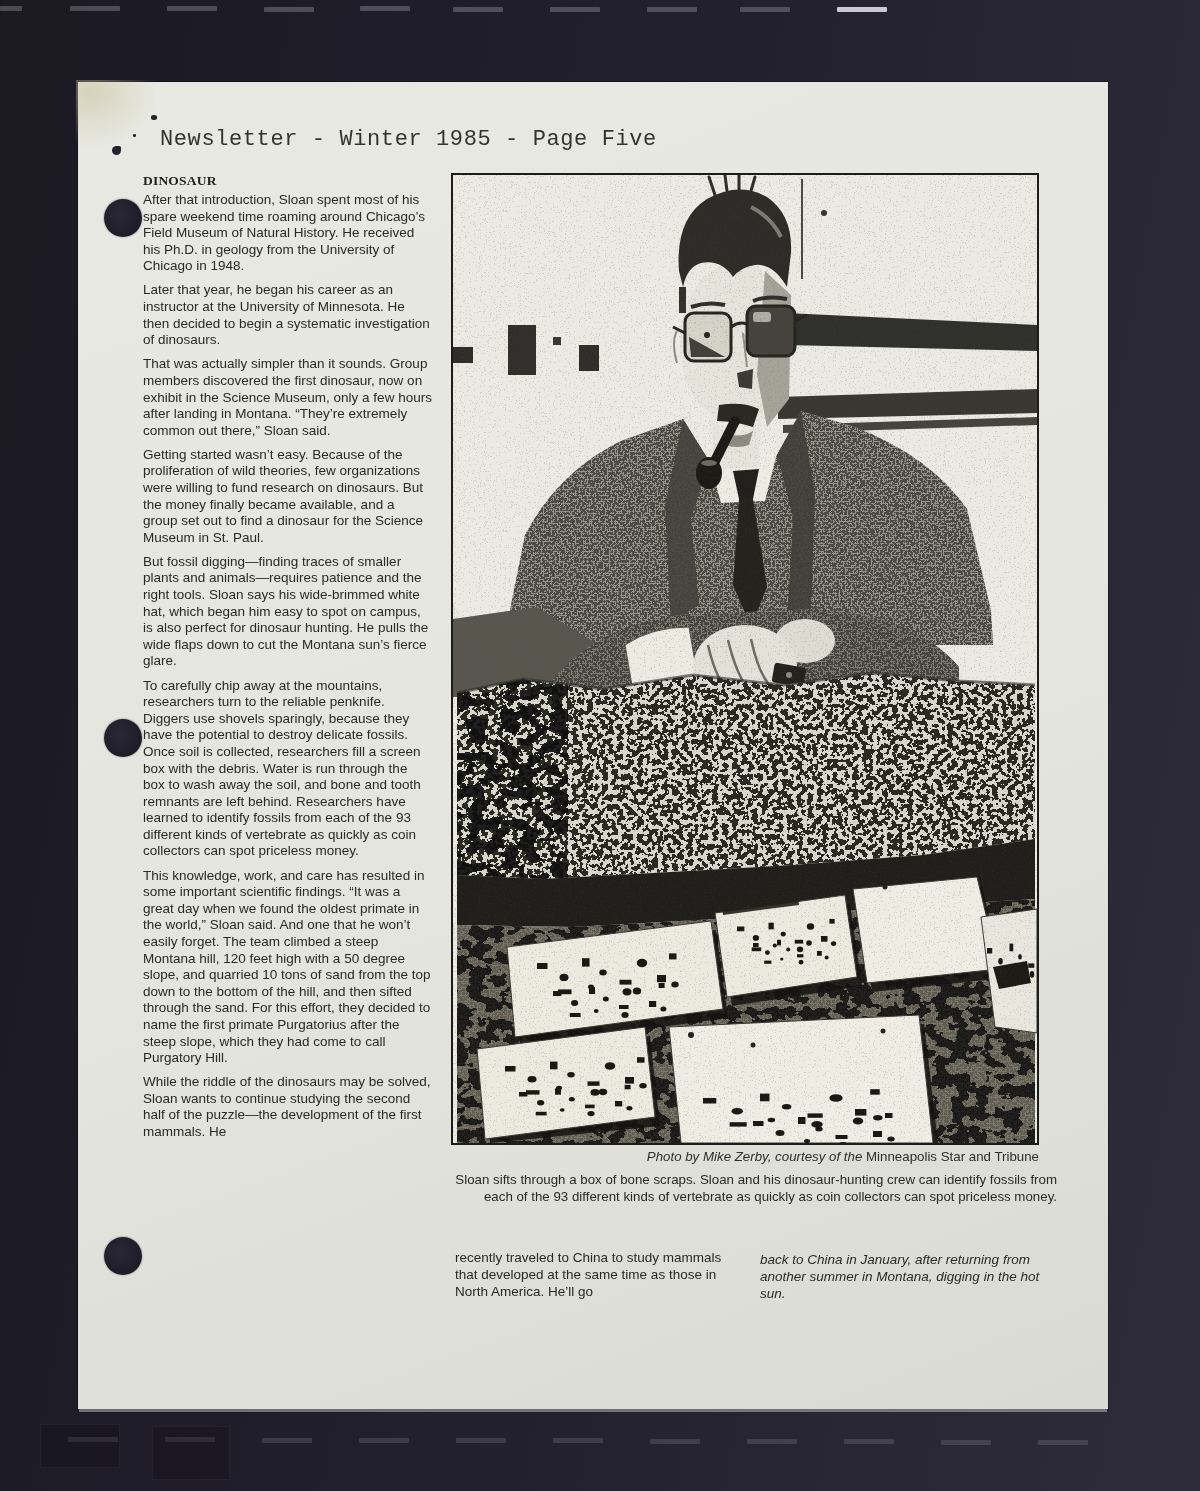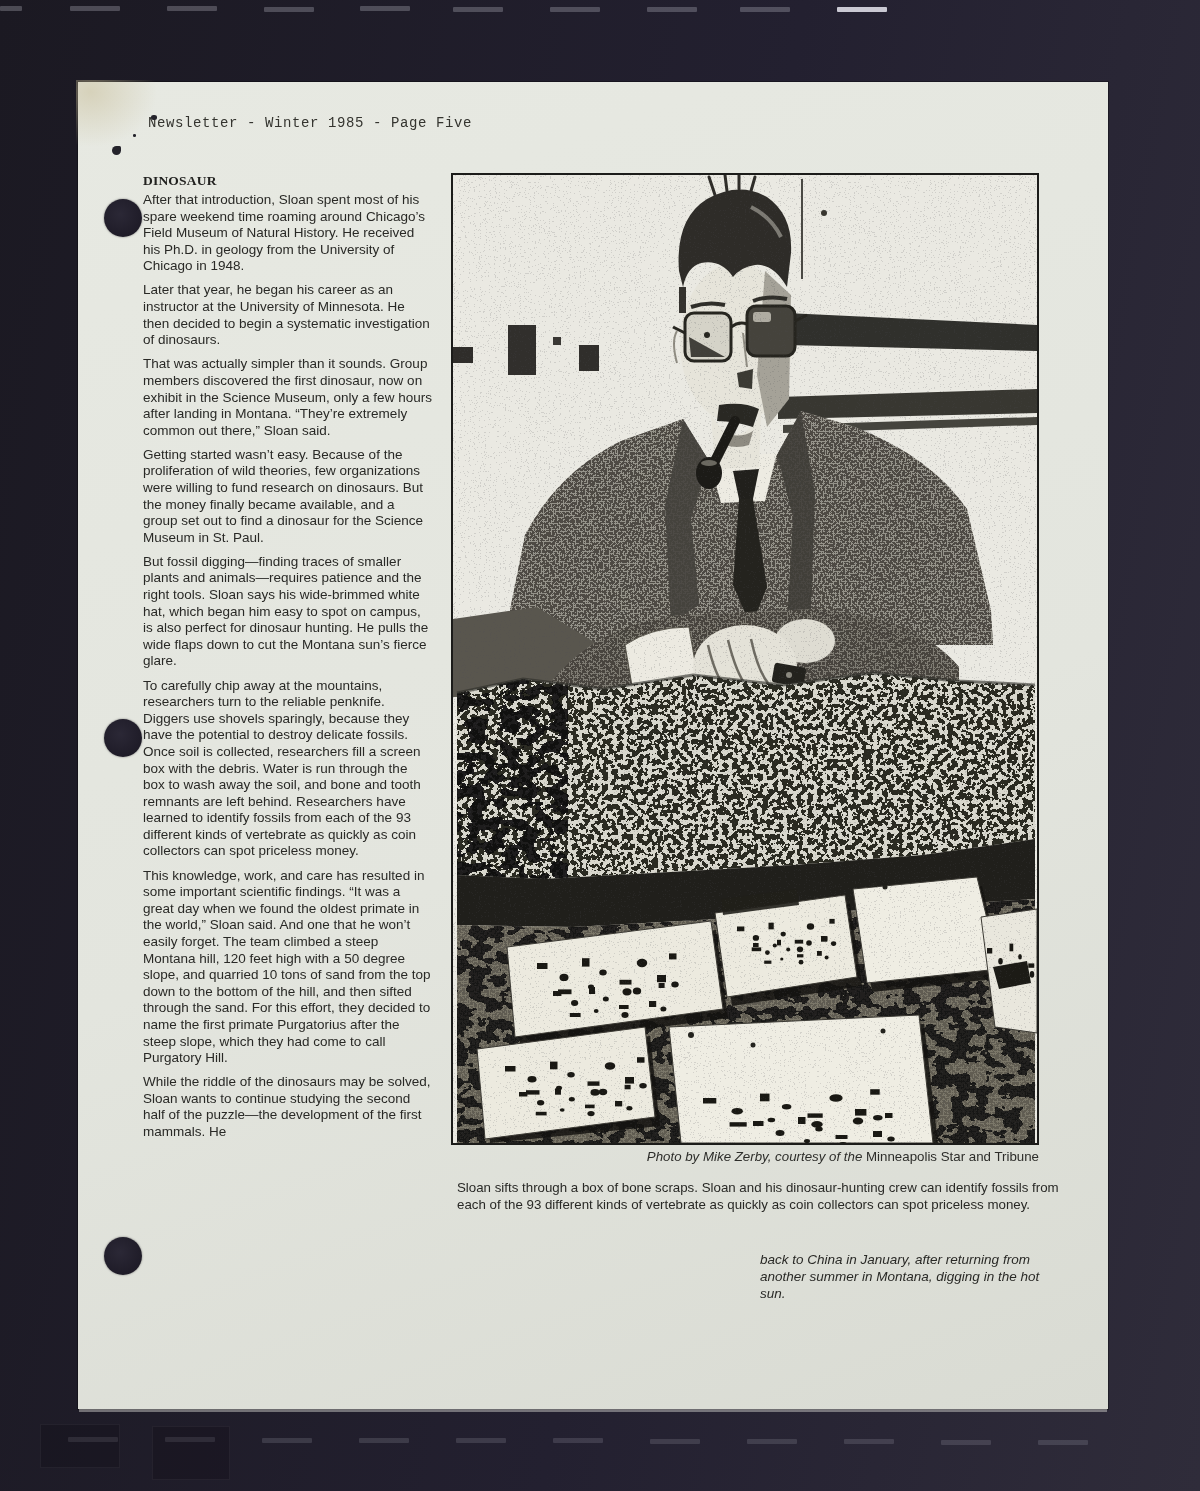--- a/index.html
+++ b/index.html
@@ -18,37 +18,37 @@
     background:linear-gradient(160deg,#e7e9e2 0%,#e3e5de 55%,#d9dbd3 100%);
     box-shadow:0 4px 0 -1px rgba(240,240,232,.4), 0 0 0 1px rgba(0,0,0,.3);
   }
   .stain{position:absolute;left:-2px;top:-2px;width:80px;height:66px;
     background:radial-gradient(ellipse at 18% 18%, rgba(198,187,148,.5), rgba(198,187,148,0) 72%);}
   .hole{position:absolute;left:26px;width:38px;height:38px;border-radius:50%;
     background:radial-gradient(circle at 42% 40%, #2b2836 0%, #1e1b27 75%);
     box-shadow:0 0 2px rgba(0,0,0,.5);}
   .hole.h1{top:117px}.hole.h2{top:637px}.hole.h3{top:1155px}
   .hdr{
-    position:absolute;left:66px;top:29px;margin:4px;
+    position:absolute;left:66px;top:29px;margin:16px;
     font-family:"Liberation Mono","DejaVu Sans Mono",monospace;
-    font-size:14px;font-weight:normal;letter-spacing:.6px;color:#34342f;white-space:nowrap;
+    font-size:22px;font-weight:normal;letter-spacing:.6px;color:#34342f;white-space:nowrap;
   }
   .speck{position:absolute;background:#24232b;border-radius:45%;}
   .colL{position:absolute;left:65px;top:91px;width:289px;
     font-size:13.5px;line-height:16.6px;color:#292926;}
   .colL h2{font-size:13.5px;line-height:16px;margin:0 0 3px 0;letter-spacing:.2px;color:#222220;font-family:Liberation Serif, serif;}
   .colL p{margin:0 0 7.5px 0;}
   .photo-fig{position:absolute;left:373px;top:91px;width:584px;height:968px;margin:0;
     border:2px solid #1c1c1a;background:#eae9e2;}
   .photo-fig svg{display:block;}
   .credit{position:absolute;left:373px;top:1067px;width:588px;text-align:right;
     font-size:13.3px;color:#2d2d2a;}
   .credit .it{font-style:italic;}
-  .caption{position:absolute;left:371px;top:1090px;width:608px;margin:8px;
-    font-size:13.3px;line-height:16.8px;color:#292926;}
+  .caption{position:absolute;left:371px;top:1090px;width:608px;margin:0;
+    font-size:13.3px;line-height:16.8px;color:#292926;text-align:right;}
   .colM{position:absolute;left:377px;top:1167px;width:281px;margin:0;
     font-size:13.5px;line-height:17px;color:#292926;}
   .colR{position:absolute;left:682px;top:1169px;width:294px;margin:0;
     font-size:13.5px;line-height:17px;color:#292926;font-style:italic;}
 </style>
 </head>
 <body>
 
 <span class="mark dim" style="left:0;top:6px;width:22px"></span>
 <span class="mark dim" style="left:70px;top:6px"></span>
@@ -295,14 +295,15 @@
       </g>
 
       <rect x="0" y="0" width="584" height="968" filter="url(#f-noise)" opacity=".6"></rect>
     </svg>
   </figure>
 
   <div class="credit"><span class="it">Photo by Mike Zerby, courtesy of the </span><span>Minneapolis Star and Tribune</span></div>
 
   <p class="caption">Sloan sifts through a box of bone scraps. Sloan and his dinosaur-hunting crew can identify fossils from each of the 93 different kinds of vertebrate as quickly as coin collectors can spot priceless money.</p>
 
+  <p class="colM">recently traveled to China to study mammals that developed at the same time as those in North America. He’ll go</p>
   <p class="colR">back to China in January, after returning from another summer in Montana, digging in the hot sun.</p>
 </div>
 
 </body></html>

